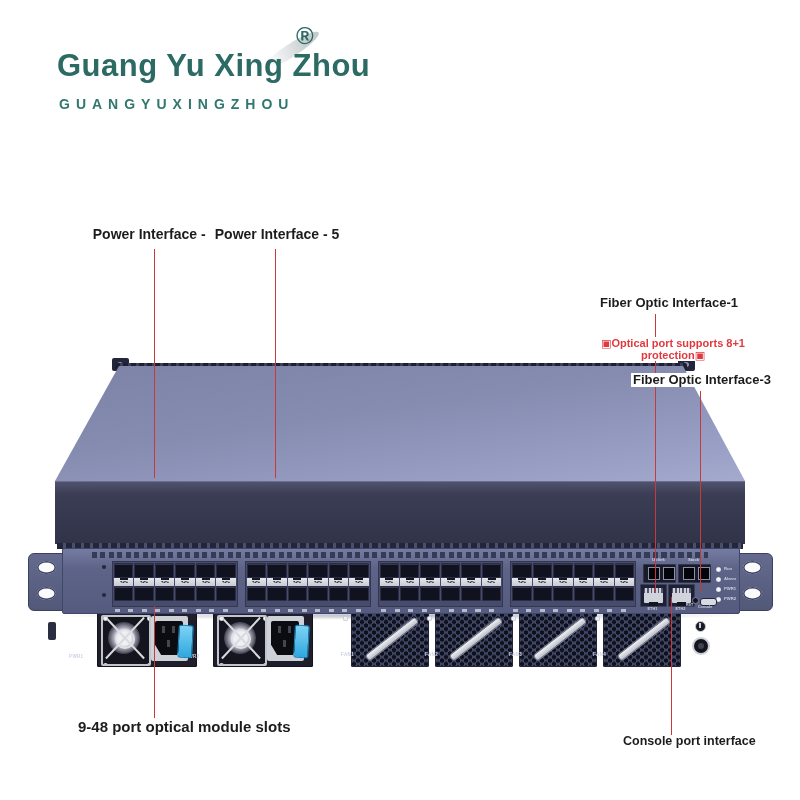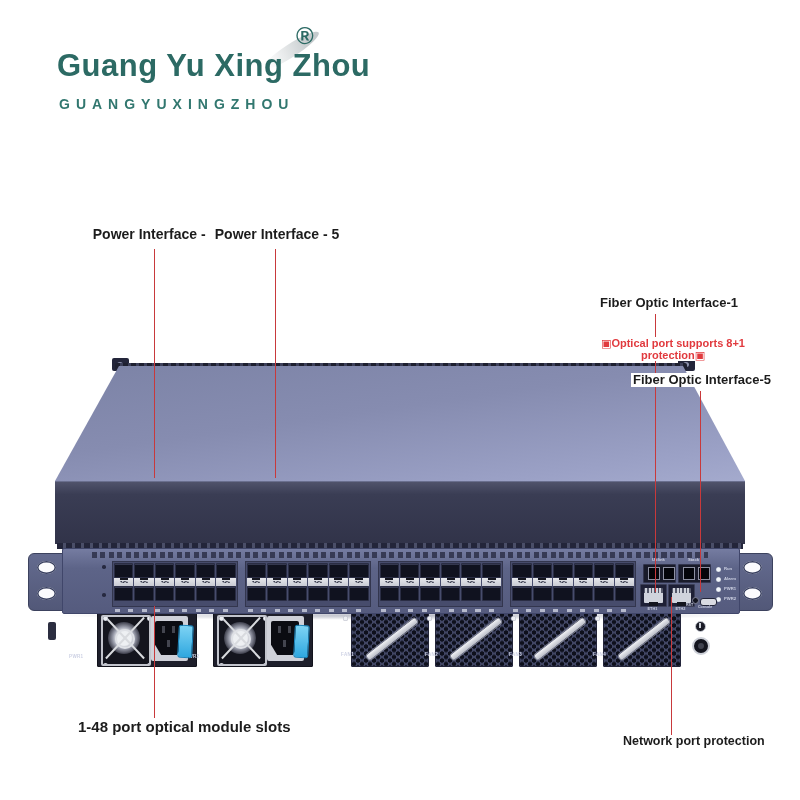--- a/index.html
+++ b/index.html
@@ -142,23 +142,23 @@
 
 <div class="abs" id="brand-swoosh"></div>
 <div class="abs" id="brand-name">Guang Yu Xing Zhou</div>
 <div class="abs" id="brand-reg">®</div>
 <div class="abs" id="brand-sub">GUANGYUXINGZHOU</div>
 
 <div class="abs callout" id="lbl-power1">Power Interface - 1</div>
 <div class="abs callout" id="lbl-power2">Power Interface - 5</div>
 <div class="abs callout" id="lbl-fiber1">Fiber Optic Interface-1</div>
 <div class="abs callout" id="lbl-fnote">▣Optical port supports 8+1 protection▣</div>
-<div class="abs callout" id="lbl-fiber2">Fiber Optic Interface-5</div>
-<div class="abs callout" id="lbl-slots">1-48 port optical module slots</div>
-<div class="abs callout" id="lbl-network">Network port protection</div>
+<div class="abs callout" id="lbl-fiber2">Fiber Optic Interface-3</div>
+<div class="abs callout" id="lbl-slots">9-48 port optical module slots</div>
+<div class="abs callout" id="lbl-network">Console port interface</div>
 
 <div class="abs redline" id="ln-p1"></div>
 <div class="abs redline" id="ln-p2"></div>
 <div class="abs redline" id="ln-f1"></div>
 <div class="abs redline" id="ln-f2"></div>
 <div class="abs redline" id="ln-net"></div>
 <div class="abs redline" id="ln-slots"></div>
 
 <div class="abs" id="rear">
   <div class="abs rear-ear" style="left:57px">

